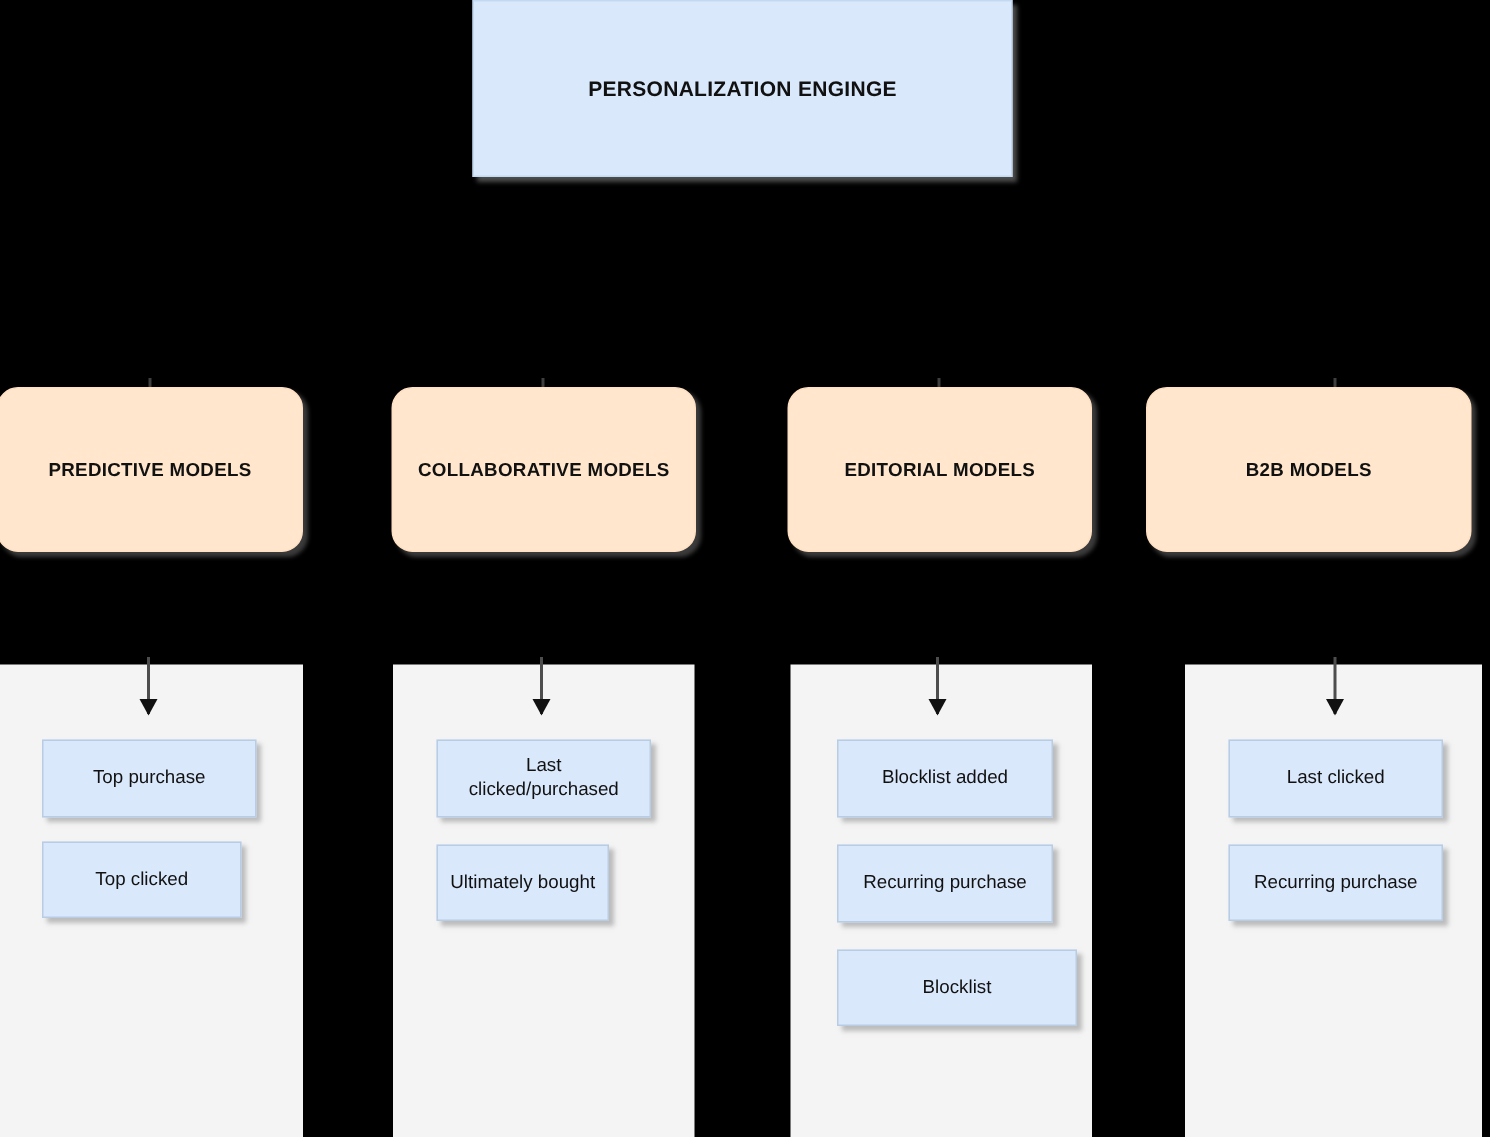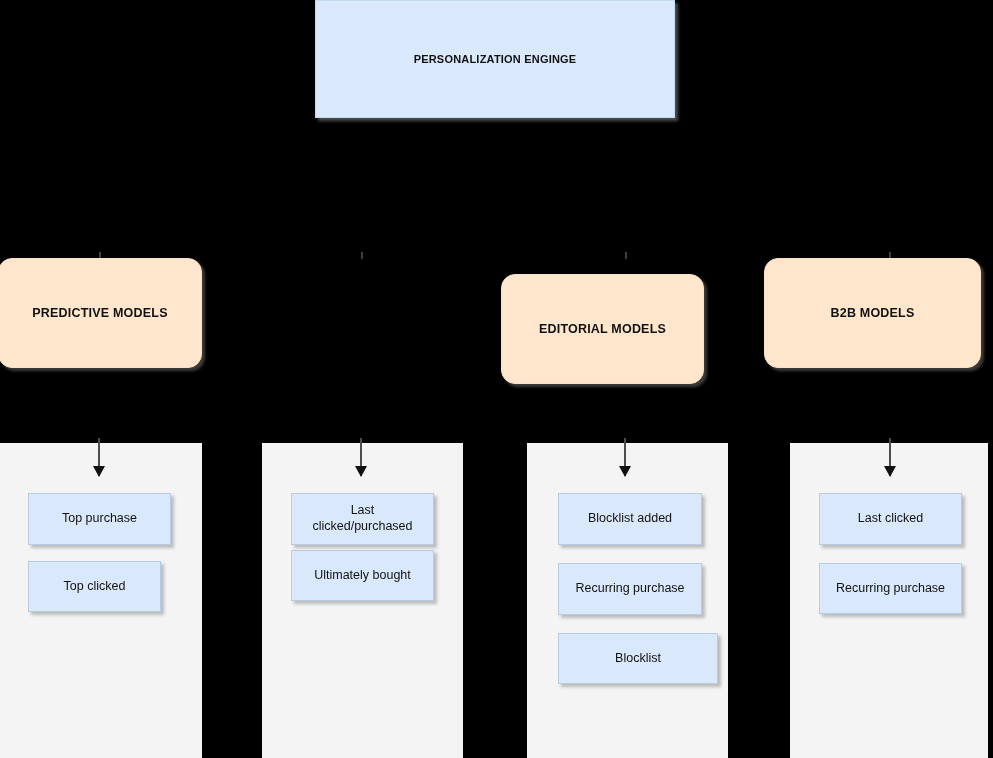--- a/index.html
+++ b/index.html
@@ -31,21 +31,21 @@
     height: 118px;
     background: #dae8fc;
     border: 1px solid #c3d9f2;
     box-sizing: border-box;
     display: flex;
     align-items: center;
     justify-content: center;
     box-shadow: 3px 3px 3px rgba(140,140,140,0.55);
   }
   .engine-box .label {
-    font-size: 11px;
+    font-size: 14px;
     font-weight: bold;
     color: #111111;
     letter-spacing: 0.2px;
     text-align: center;
   }
 
   
   .model-box {
     position: absolute;
     top: 258px;
@@ -136,21 +136,24 @@
   </div>
 
   <div class="stub" style="left:99px;  top:252px; height:7px;"></div>
   <div class="stub" style="left:361px; top:252px; height:7px;"></div>
   <div class="stub" style="left:625px; top:252px; height:7px;"></div>
   <div class="stub" style="left:889px; top:252px; height:7px;"></div>
 
   <div class="model-box" style="left:-2px; width:204px;">
     <span class="label">PREDICTIVE MODELS</span>
   </div>
-  <div class="model-box" style="left:501px; width:203px;margin-top:16px;">
+  <div class="model-box" style="left:261px; width:203px;">
+    <span class="label">COLLABORATIVE MODELS</span>
+  </div>
+  <div class="model-box" style="left:525px; width:203px;">
     <span class="label">EDITORIAL MODELS</span>
   </div>
   <div class="model-box" style="left:764px; width:217px;">
     <span class="label">B2B MODELS</span>
   </div>
 
   <div class="column" style="left:0px; width:202px;"></div>
   <div class="arrow" style="left:92px; top:438px; height:38px;">
     <div class="shaft"></div>
     <div class="head"></div>
@@ -164,21 +167,21 @@
 
   <div class="column" style="left:262px; width:201px;"></div>
   <div class="arrow" style="left:354px; top:438px; height:38px;">
     <div class="shaft"></div>
     <div class="head"></div>
   </div>
   <div class="item-box" style="left:291px; top:493px; width:143px; height:52px;">
     <span class="label" style="white-space:pre-line;">Last
 clicked/purchased</span>
   </div>
-  <div class="item-box" style="left:291px; top:550px; width:143px; height:51px;">
+  <div class="item-box" style="left:291px; top:563px; width:115px; height:51px;">
     <span class="label">Ultimately bought</span>
   </div>
 
   <div class="column" style="left:527px; width:201px;"></div>
   <div class="arrow" style="left:618px; top:438px; height:38px;">
     <div class="shaft"></div>
     <div class="head"></div>
   </div>
   <div class="item-box" style="left:558px; top:493px; width:144px; height:52px;">
     <span class="label">Blocklist added</span>

